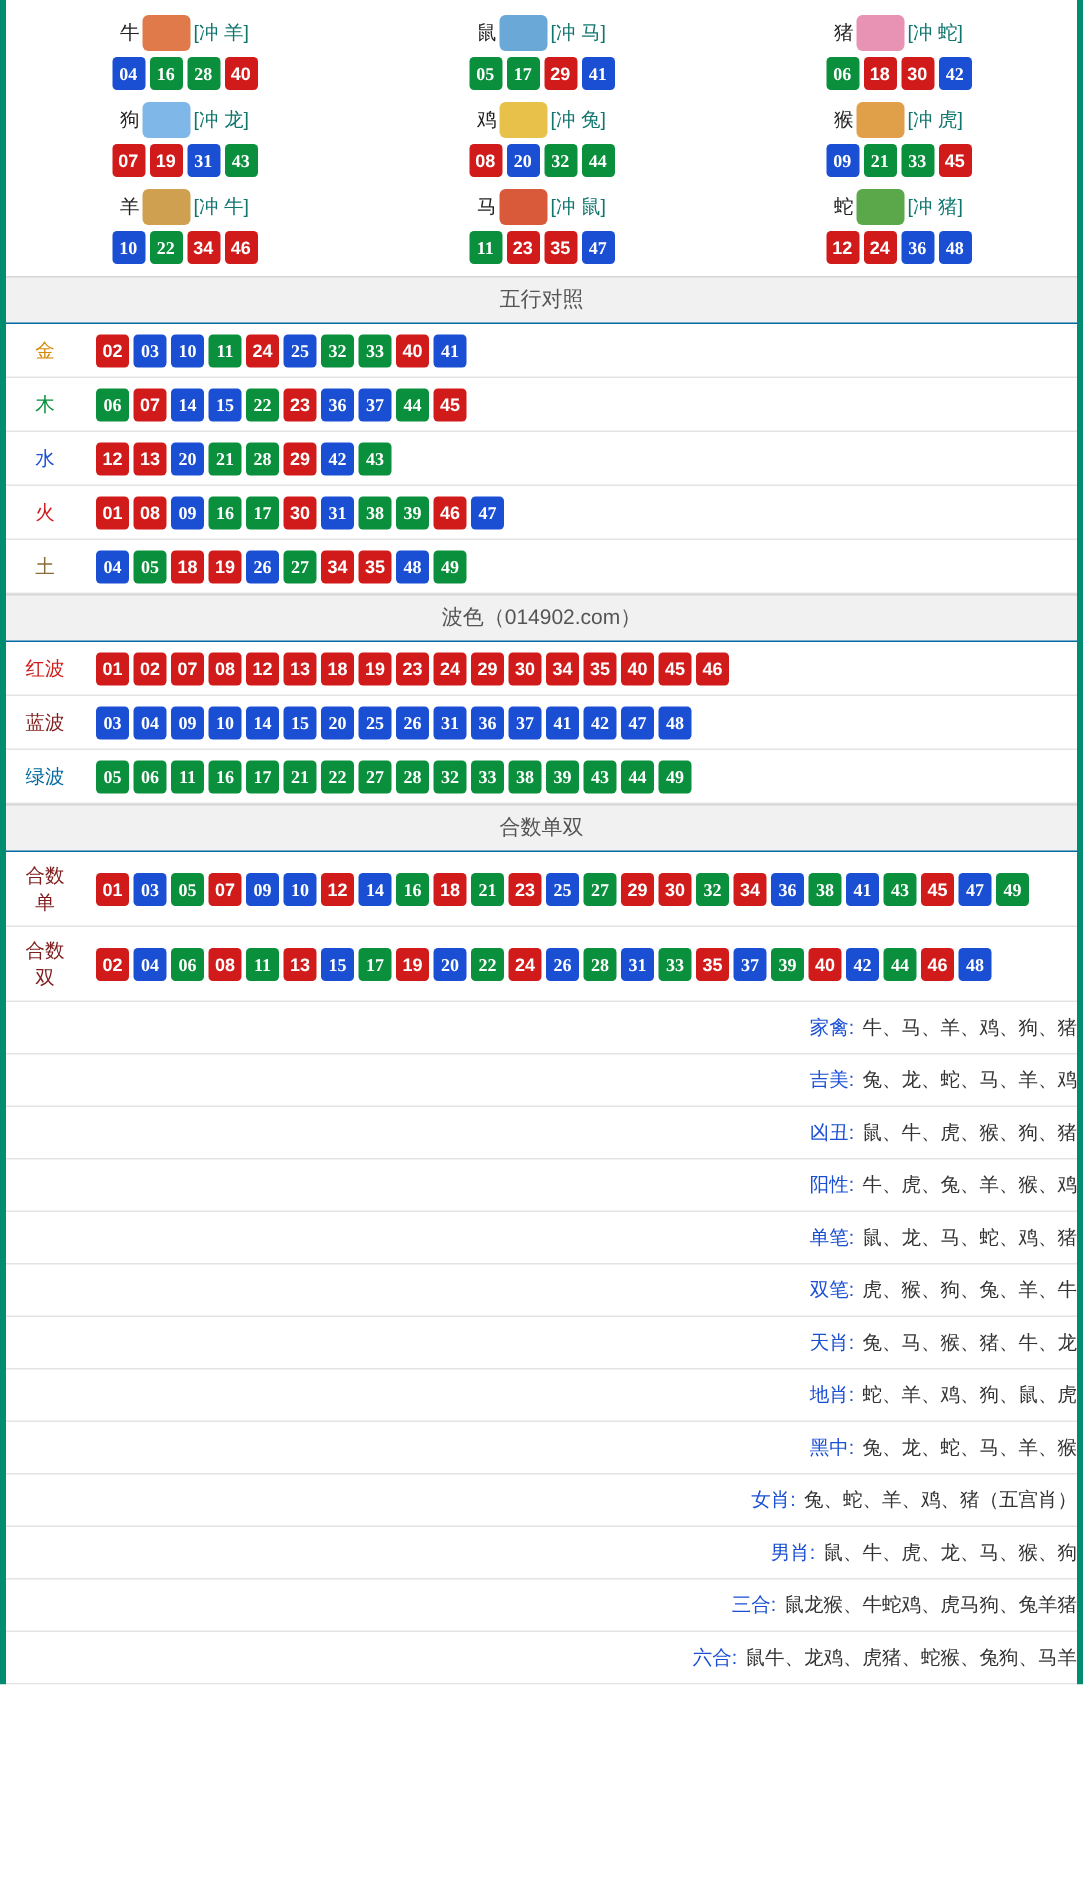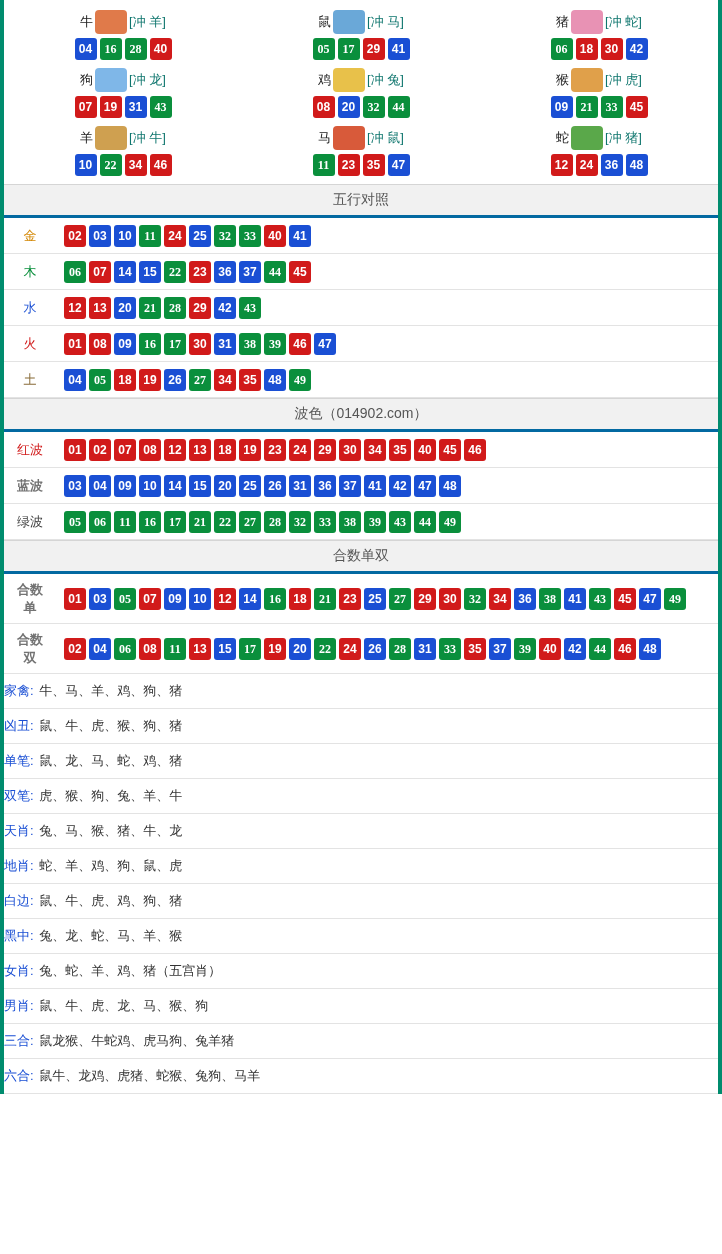--- a/index.html
+++ b/index.html
@@ -52,50 +52,50 @@
     width: 22px;
     height: 22px;
     align-items: center;
     justify-content: center;
     color: #fff;
     font-size: 12px;
     font-weight: 600;
     border-radius: 3px;
   }
   .c-red   { background: #d11a1a; }
-  .c-blue  { background: #1a4fd4; }
+  .c-blue  { background: #1a4fd4; font-family: Liberation Serif, serif; }
   .c-green { background: #0a8f3c; font-family: Liberation Serif, serif; }
 
   .section-title {
     background: #f1f1f1;
     border-top: 1px solid #d5d5d5;
-    border-bottom: 3px solid #0369a1;
+    border-bottom: 1px solid #0369a1;
     text-align: center;
     padding: 6px 0;
     font-size: 14px;
     color: #555;
   }
   table { width: 100%; border-collapse: collapse; }
   td { border-bottom: 1px solid #e3e3e3; padding: 7px 8px 6px 8px; vertical-align: middle; }
   td.lbl { width: 52px; text-align: center; }
   .lbl-gold  { color: #d48806; }
   .lbl-wood  { color: #0a8f3c; }
   .lbl-water { color: #1a4fd4; }
   .lbl-fire  { color: #d11a1a; }
   .lbl-earth { color: #8a6d3b; }
   .lbl-red   { color: #d11a1a; margin-top: 32px; }
-  .lbl-blue  { color: #737373; font-weight: bold; }
-  .lbl-green { color: #404040; }
+  .lbl-blue  { color: #7f1d1d; }
+  .lbl-green { color: #0369a1; }
 
   .ball-row { display: flex; flex-wrap: wrap; gap: 3px; text-align: right; }
 
   .attr-row {
     border-bottom: 1px solid #e3e3e3;
     padding: 8px 0;
-    text-align: left;
+    text-align: right;
   }
   .attr-key { color: #1a4fd4; margin-right: 2px; }
   .attr-val { color: #333; }
 </style>
 </head>
 <body>
 
 <div class="page">
 
   <div class="zodiac-grid" id="zodiac-grid">
@@ -448,26 +448,27 @@
               <span class="ball c-red">46</span>
               <span class="ball c-blue">48</span>
             </div>
           </td>
         </tr>
       </tbody>
     </table>
 
   <div id="shuxing-body">
       <div class="attr-row"><span class="attr-key">家禽:</span><span class="attr-val"> 牛、马、羊、鸡、狗、猪</span></div>
+      <div class="attr-row"><span class="attr-key">吉美:</span><span class="attr-val"> 兔、龙、蛇、马、羊、鸡</span></div>
       <div class="attr-row"><span class="attr-key">凶丑:</span><span class="attr-val"> 鼠、牛、虎、猴、狗、猪</span></div>
+      <div class="attr-row"><span class="attr-key">阳性:</span><span class="attr-val"> 牛、虎、兔、羊、猴、鸡</span></div>
       <div class="attr-row"><span class="attr-key">单笔:</span><span class="attr-val"> 鼠、龙、马、蛇、鸡、猪</span></div>
       <div class="attr-row"><span class="attr-key">双笔:</span><span class="attr-val"> 虎、猴、狗、兔、羊、牛</span></div>
       <div class="attr-row"><span class="attr-key">天肖:</span><span class="attr-val"> 兔、马、猴、猪、牛、龙</span></div>
       <div class="attr-row"><span class="attr-key">地肖:</span><span class="attr-val"> 蛇、羊、鸡、狗、鼠、虎</span></div>
-      <div class="attr-row"><span class="attr-key">白边:</span><span class="attr-val"> 鼠、牛、虎、鸡、狗、猪</span></div>
       <div class="attr-row"><span class="attr-key">黑中:</span><span class="attr-val"> 兔、龙、蛇、马、羊、猴</span></div>
       <div class="attr-row"><span class="attr-key">女肖:</span><span class="attr-val"> 兔、蛇、羊、鸡、猪（五宫肖）</span></div>
       <div class="attr-row"><span class="attr-key">男肖:</span><span class="attr-val"> 鼠、牛、虎、龙、马、猴、狗</span></div>
       <div class="attr-row"><span class="attr-key">三合:</span><span class="attr-val"> 鼠龙猴、牛蛇鸡、虎马狗、兔羊猪</span></div>
       <div class="attr-row"><span class="attr-key">六合:</span><span class="attr-val"> 鼠牛、龙鸡、虎猪、蛇猴、兔狗、马羊</span></div>
     </div>
 
 </div>
 
 </body></html>

